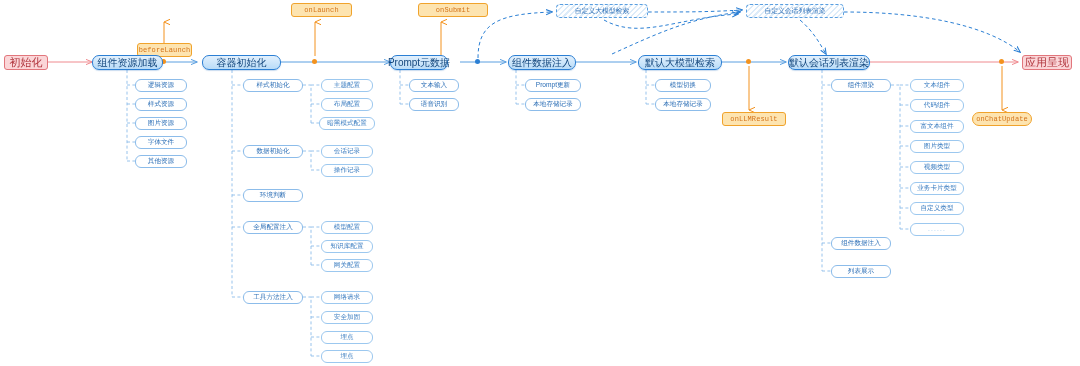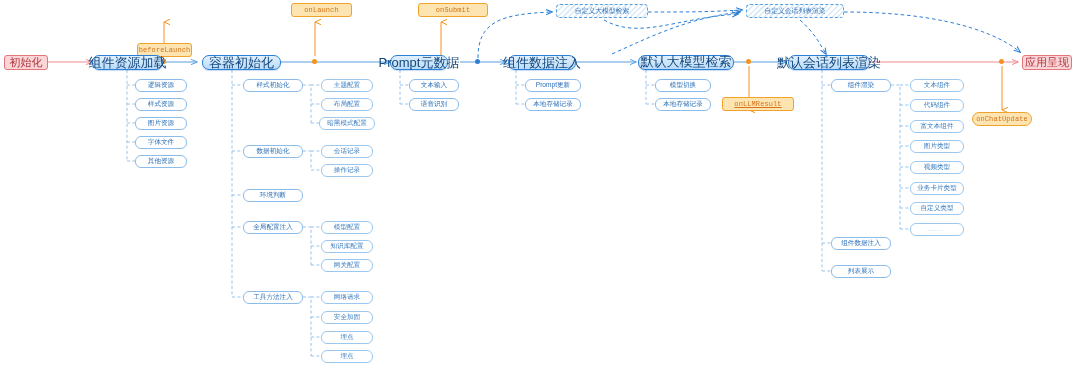--- a/index.html
+++ b/index.html
@@ -26,21 +26,21 @@
     line-height:1;
   }
 
   
   .main-node{
     height:15px;
     background:#cfe6fb;
     border:1px solid #2b7fd4;
     border-radius:7px;
     color:#14477d;
-    font-size:13px;
+    font-size:10px;
     box-shadow:0 1px 1px rgba(40,110,190,.25);
   }
   .main-node.grad{
     background:linear-gradient(180deg,#e2f0fd 0%,#b9dcf8 100%);
   }
 
   
   .term-node{
     height:15px;
     background:#fbd6d8;
@@ -220,34 +220,34 @@
   <div class="dot orange" style="left:161px;top:59px;"></div>
   <div class="dot orange" style="left:312px;top:59px;"></div>
   <div class="dot orange" style="left:438px;top:59px;"></div>
   <div class="dot blue" style="left:475px;top:59px;"></div>
   <div class="dot orange" style="left:746px;top:59px;"></div>
   <div class="dot orange" style="left:999px;top:59px;"></div>
 
   <div class="node event-tag" style="left:137px;top:3px;width:55px;margin-top:40px;">beforeLaunch</div>
   <div class="node event-tag" style="left:291px;top:3px;width:61px;">onLaunch</div>
   <div class="node event-tag" style="left:418px;top:3px;width:70px;">onSubmit</div>
-  <div class="node event-tag" style="left:722px;top:97px;width:72px;text-decoration:underline;">onLLMResult</div>
+  <div class="node event-tag" style="left:722px;top:112px;width:64px;">onLLMResult</div>
   <div class="node event-tag" style="left:972px;top:112px;width:60px;border-radius:7px;">onChatUpdate</div>
 
   <div class="node custom-node" style="left:556px;top:4px;width:92px;">自定义大模型检索</div>
   <div class="node custom-node" style="left:746px;top:4px;width:98px;">自定义会话列表渲染</div>
 
   <div class="node term-node" style="left:4px;top:55px;width:44px;">初始化</div>
   <div class="node term-node" style="left:1022px;top:55px;width:50px;">应用呈现</div>
 
   <div class="node main-node grad" style="left:92px;top:55px;width:71px;">组件资源加载</div>
   <div class="node main-node grad" style="left:202px;top:55px;width:79px;">容器初始化</div>
   <div class="node main-node grad" style="left:390px;top:55px;width:58px;">Prompt元数据</div>
   <div class="node main-node grad" style="left:508px;top:55px;width:68px;">组件数据注入</div>
-  <div class="node main-node grad" style="left:638px;top:55px;width:96px;font-family:Liberation Mono, monospace;">默认大模型检索</div>
+  <div class="node main-node grad" style="left:638px;top:55px;width:84px;">默认大模型检索</div>
   <div class="node main-node grad" style="left:788px;top:55px;width:82px;">默认会话列表渲染</div>
 
   <div class="node leaf" style="left:135px;top:79px;width:52px;">逻辑资源</div>
   <div class="node leaf" style="left:135px;top:98px;width:52px;">样式资源</div>
   <div class="node leaf" style="left:135px;top:117px;width:52px;">图片资源</div>
   <div class="node leaf" style="left:135px;top:136px;width:52px;">字体文件</div>
   <div class="node leaf" style="left:135px;top:155px;width:52px;">其他资源</div>
 
   <div class="node leaf" style="left:243px;top:79px;width:60px;">样式初始化</div>
   <div class="node leaf" style="left:243px;top:145px;width:60px;">数据初始化</div>

